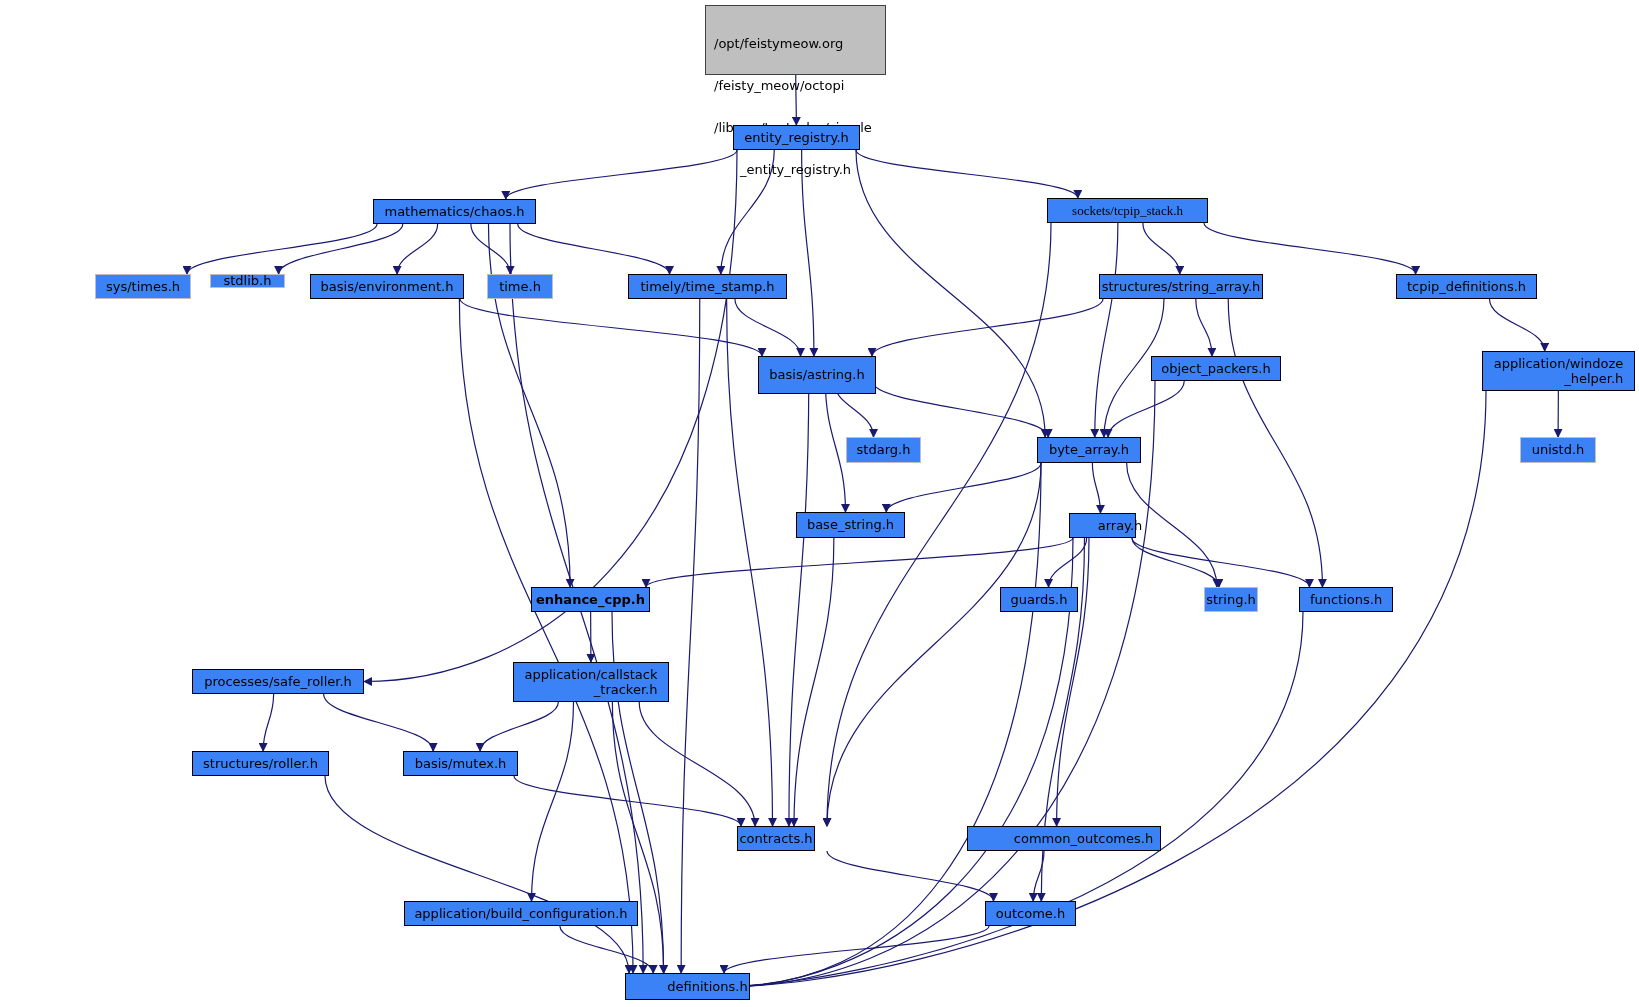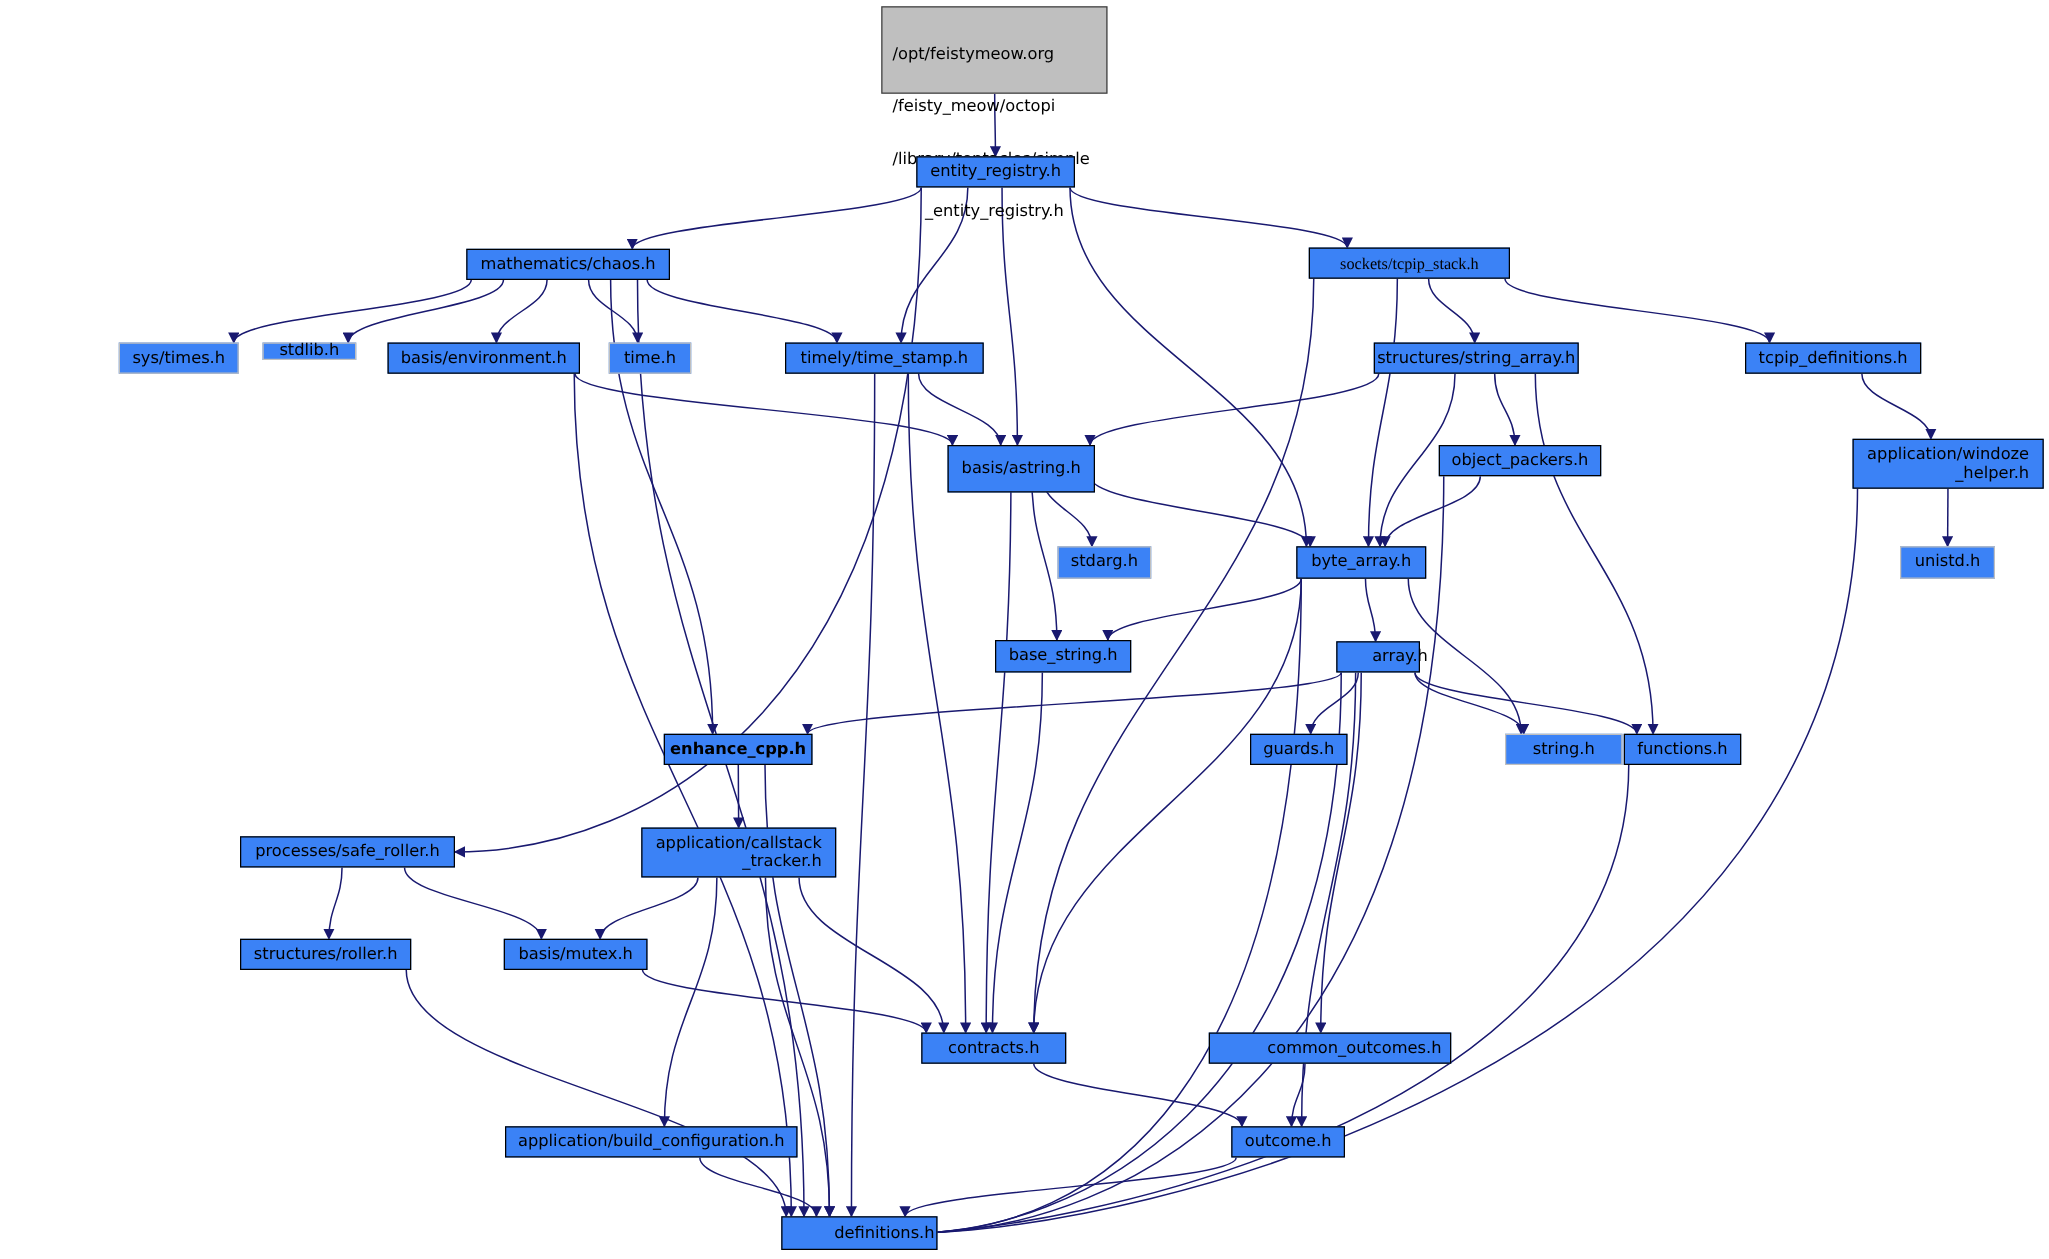--- a/index.html
+++ b/index.html
@@ -110,24 +110,24 @@
 <div class="node" id="n-object_packers" style="left:1151px;top:356px;width:130px;height:25px;">object_packers.h</div>
 <div class="node multi" id="n-windoze_helper" style="left:1482px;top:351px;width:153px;height:40px;">application/windoze
 _helper.h</div>
 <div class="node ext" id="n-stdarg" style="left:846px;top:437px;width:75px;height:26px;">stdarg.h</div>
 <div class="node" id="n-byte_array" style="left:1037px;top:437px;width:104px;height:26px;">byte_array.h</div>
 <div class="node ext" id="n-unistd" style="left:1520px;top:437px;width:76px;height:26px;">unistd.h</div>
 <div class="node" id="n-base_string" style="left:796px;top:512px;width:109px;height:26px;">base_string.h</div>
 <div class="node" id="n-array" style="left:1069px;top:513px;width:67px;height:25px;padding-left:35px;">array.h</div>
 <div class="node" id="n-enhance_cpp" style="left:531px;top:587px;width:119px;height:25px;font-weight:bold;">enhance_cpp.h</div>
 <div class="node" id="n-guards" style="left:1000px;top:587px;width:78px;height:25px;">guards.h</div>
-<div class="node ext" id="n-string_h" style="left:1204px;top:587px;width:94px;height:25px;">string.h</div>
+<div class="node ext" id="n-string_h" style="left:1204px;top:587px;width:54px;height:25px;">string.h</div>
 <div class="node" id="n-functions" style="left:1299px;top:587px;width:94px;height:25px;">functions.h</div>
 <div class="node" id="n-safe_roller" style="left:192px;top:669px;width:172px;height:25px;">processes/safe_roller.h</div>
 <div class="node multi" id="n-callstack_tracker" style="left:513px;top:662px;width:156px;height:40px;">application/callstack
 _tracker.h</div>
 <div class="node" id="n-roller" style="left:192px;top:751px;width:137px;height:25px;">structures/roller.h</div>
 <div class="node" id="n-mutex" style="left:403px;top:751px;width:115px;height:25px;">basis/mutex.h</div>
-<div class="node" id="n-contracts" style="left:737px;top:826px;width:116px;height:25px;">contracts.h</div>
+<div class="node" id="n-contracts" style="left:737px;top:826px;width:78px;height:25px;">contracts.h</div>
 <div class="node" id="n-common_outcomes" style="left:967px;top:826px;width:194px;height:25px;padding-left:39px;">common_outcomes.h</div>
 <div class="node" id="n-build_configuration" style="left:404px;top:901px;width:234px;height:25px;">application/build_configuration.h</div>
 <div class="node" id="n-outcome" style="left:985px;top:901px;width:91px;height:25px;">outcome.h</div>
 <div class="node" id="n-definitions" style="left:625px;top:973px;width:125px;height:27px;padding-left:40px;">definitions.h</div>
 
 </body></html>

